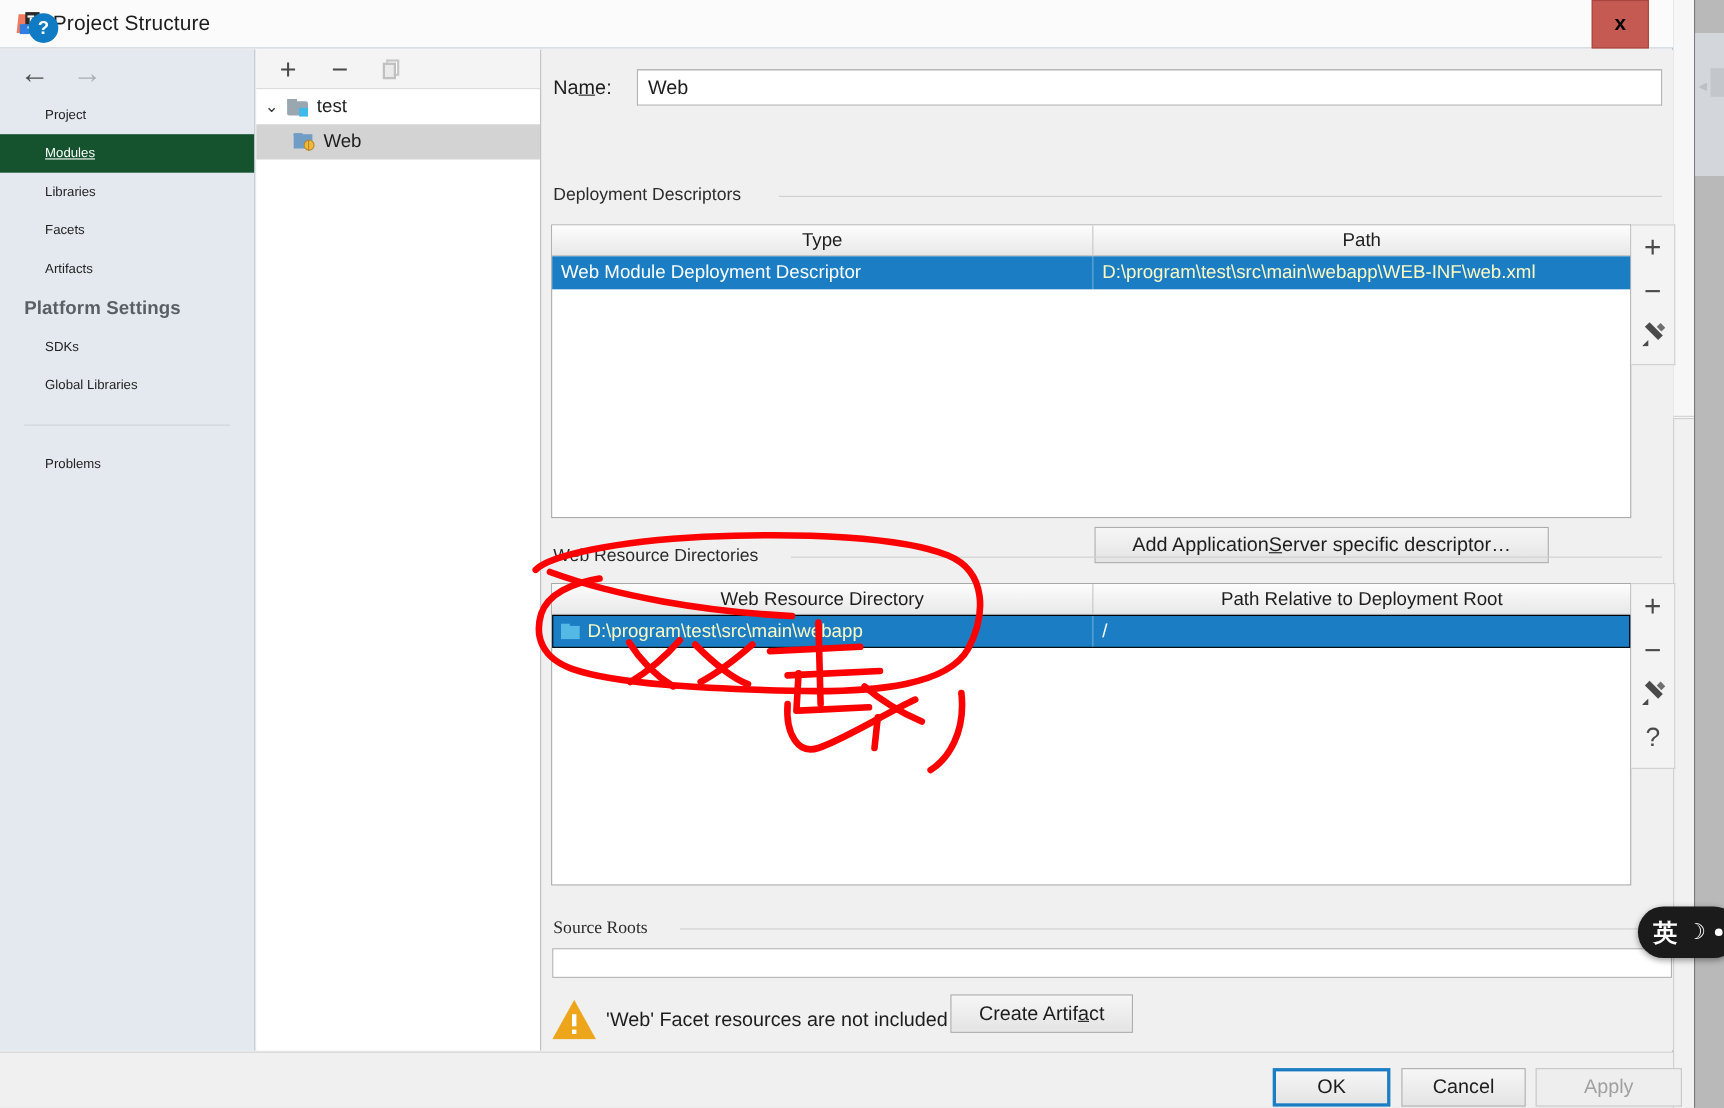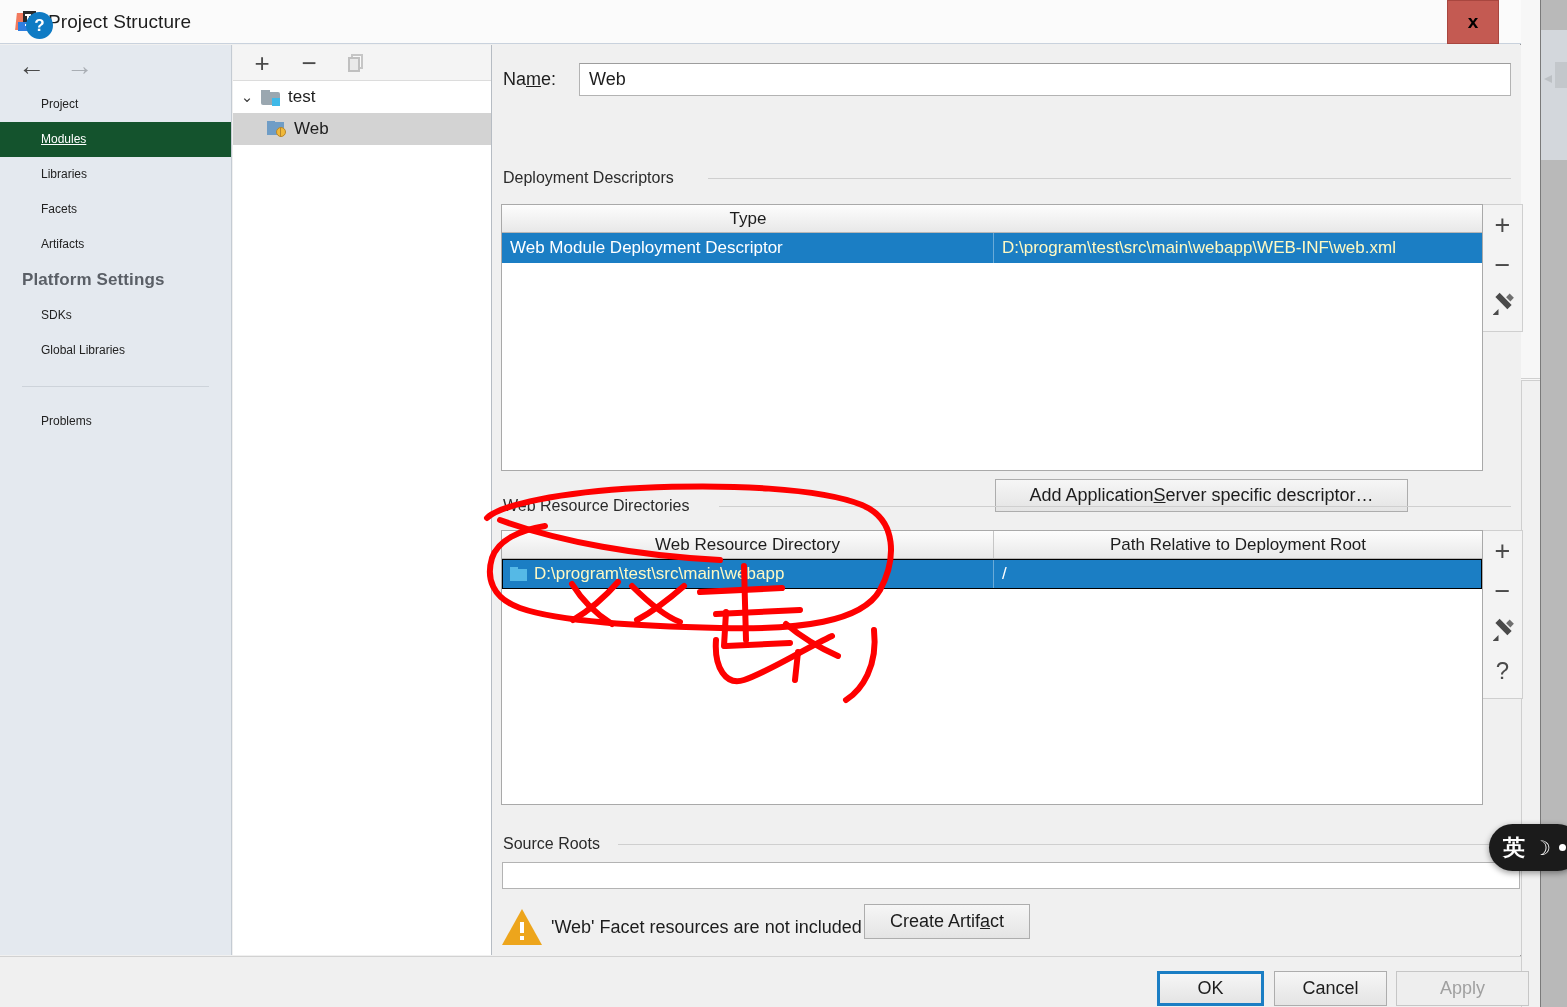--- a/index.html
+++ b/index.html
@@ -340,20 +340,21 @@
       </div>
       <input id="name-input" type="text" value="Web" style="">
     </div>
 
     <div class="group-caption" style="left:10px; top:124px;">Deployment Descriptors</div>
     <div class="group-line" style="left:215px; top:133px; width:803px;"></div>
 
     <div class="tbl" id="dd-table" style="left:8px; top:159px; width:982px; height:267px;">
       <div class="tbl-head">
         <div class="th" style="width:492px;">Type</div>
+        <div class="th" style="width:488px;">Path</div>
       </div>
       <div class="tbl-row selected">
         <div class="td" style="width:492px; color:#ffffff;">Web Module Deployment Descriptor</div>
         <div class="td td-error" style="width:488px;">D:\program\test\src\main\webapp\WEB-INF\web.xml</div>
       </div>
     </div>
 
     <div class="side-toolbar" style="left:990px; top:159px; width:40px; height:128px;">
       <span class="stb-btn stb-plus">+</span>
       <span class="stb-btn stb-minus">−</span>
@@ -398,21 +399,21 @@
       <span class="stb-btn">
         <span class="pencil">
             <span class="p-body"></span>
             <span class="p-tip"></span>
             <span class="p-eraser"></span>
           </span>
       </span>
       <span class="stb-btn stb-q">?</span>
     </div>
 
-    <div class="group-caption" style="left:10px; top:790px;">Source Roots</div>
+    <div class="group-caption" style="left:10px; top:790px;font-family:Liberation Serif, serif;">Source Roots</div>
     <div class="group-line" style="left:125px; top:799px; width:893px;"></div>
   </div>
 
   <input id="source-roots-input" type="text" value="" style="">
 
   <div id="warning-row">
     <span id="warning-icon">
       <span class="tri"></span>
         <span class="bar"></span>
         <span class="dot"></span>

